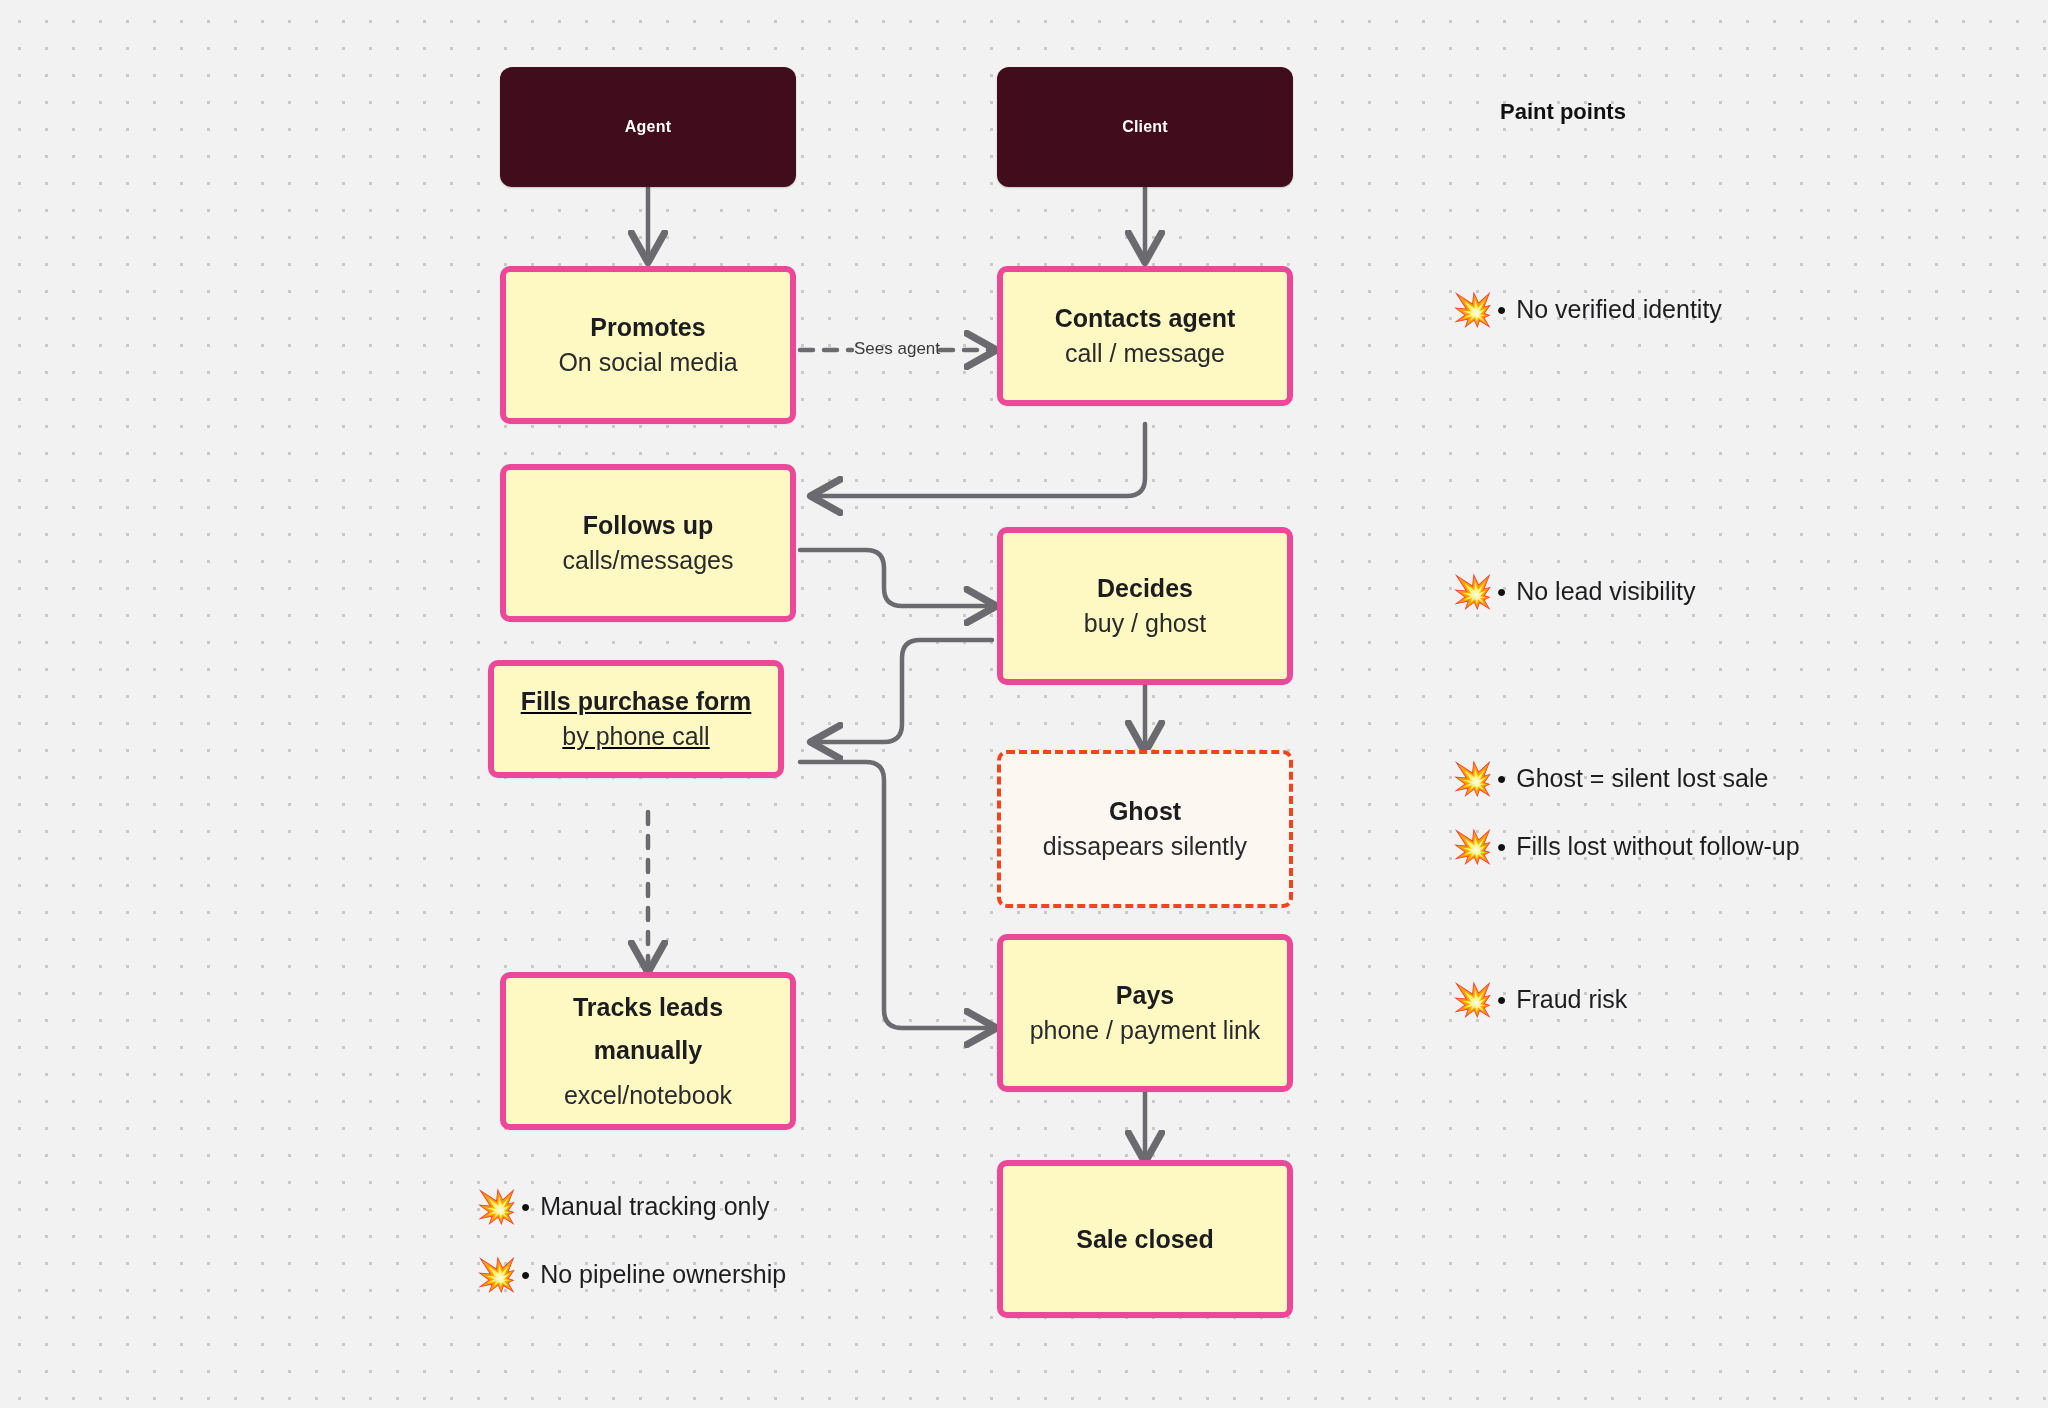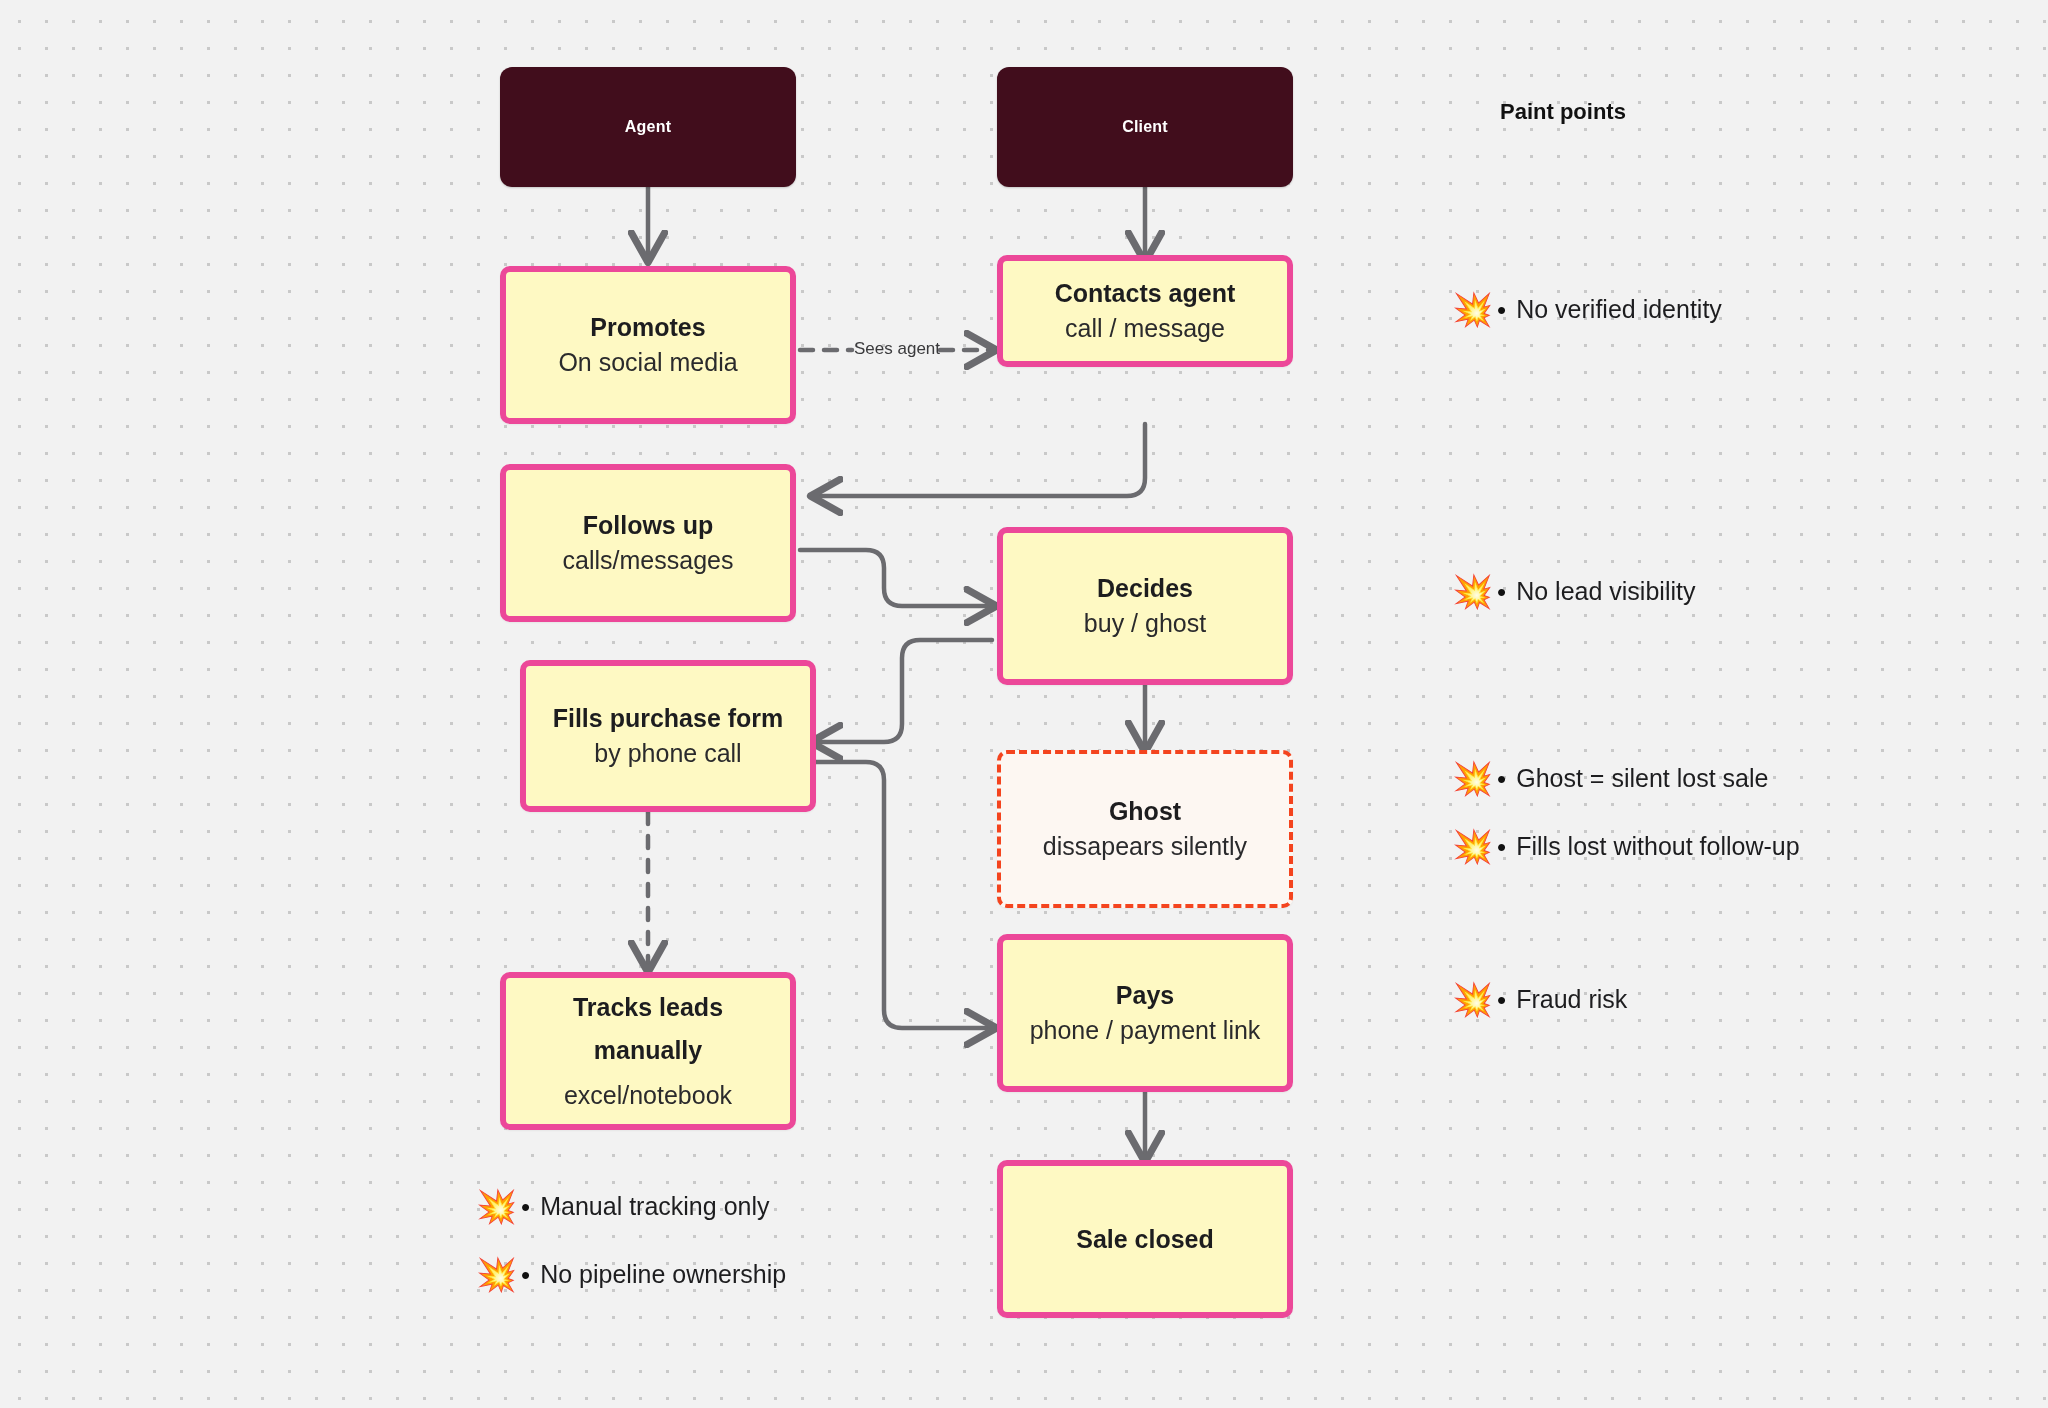--- a/index.html
+++ b/index.html
@@ -169,32 +169,32 @@
 <div class="node step" style="left:500px; top:266px; width:296px; height:158px;">
   <span class="title">Promotes</span>
   <span class="sub">On social media</span>
 </div>
 
 <div class="node step" style="left:500px; top:464px; width:296px; height:158px;">
   <span class="title">Follows up</span>
   <span class="sub">calls/messages</span>
 </div>
 
-<div class="node step" style="left:520px; top:660px; width:296px; height:152px;">
+<div class="node step" style="left:488px; top:660px; width:296px; height:118px;text-decoration:underline;">
   <span class="title">Fills purchase form</span>
   <span class="sub">by phone call</span>
 </div>
 
 <div class="node step" style="left:500px; top:972px; width:296px; height:158px;gap:10px;">
   <span class="title">Tracks leads</span>
   <span class="title">manually</span>
   <span class="sub">excel/notebook</span>
 </div>
 
-<div class="node step" style="left:997px; top:255px; width:296px; height:112px;">
+<div class="node step" style="left:997px; top:266px; width:296px; height:140px;">
   <span class="title">Contacts agent</span>
   <span class="sub">call / message</span>
 </div>
 
 <div class="node step" style="left:997px; top:527px; width:296px; height:158px;">
   <span class="title">Decides</span>
   <span class="sub">buy / ghost</span>
 </div>
 
 <div class="node step danger" style="left:997px; top:750px; width:296px; height:158px;">

